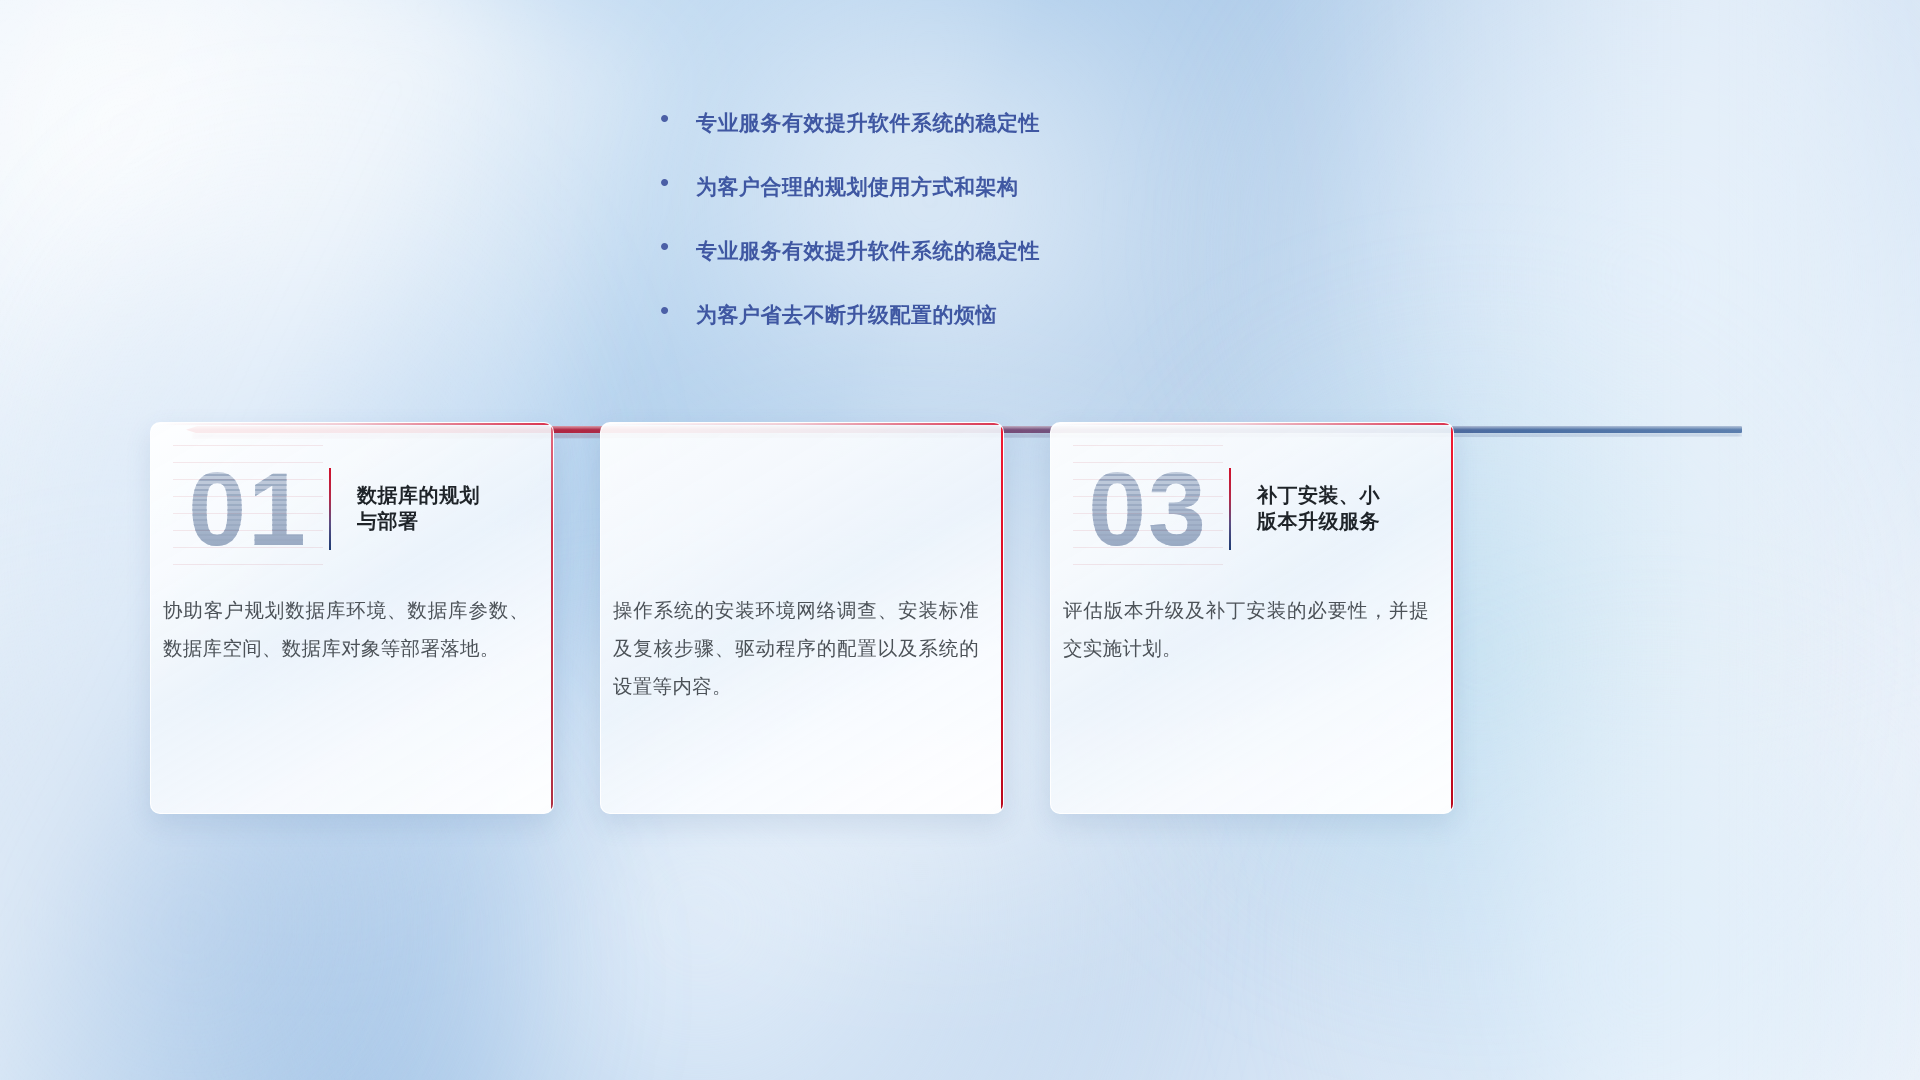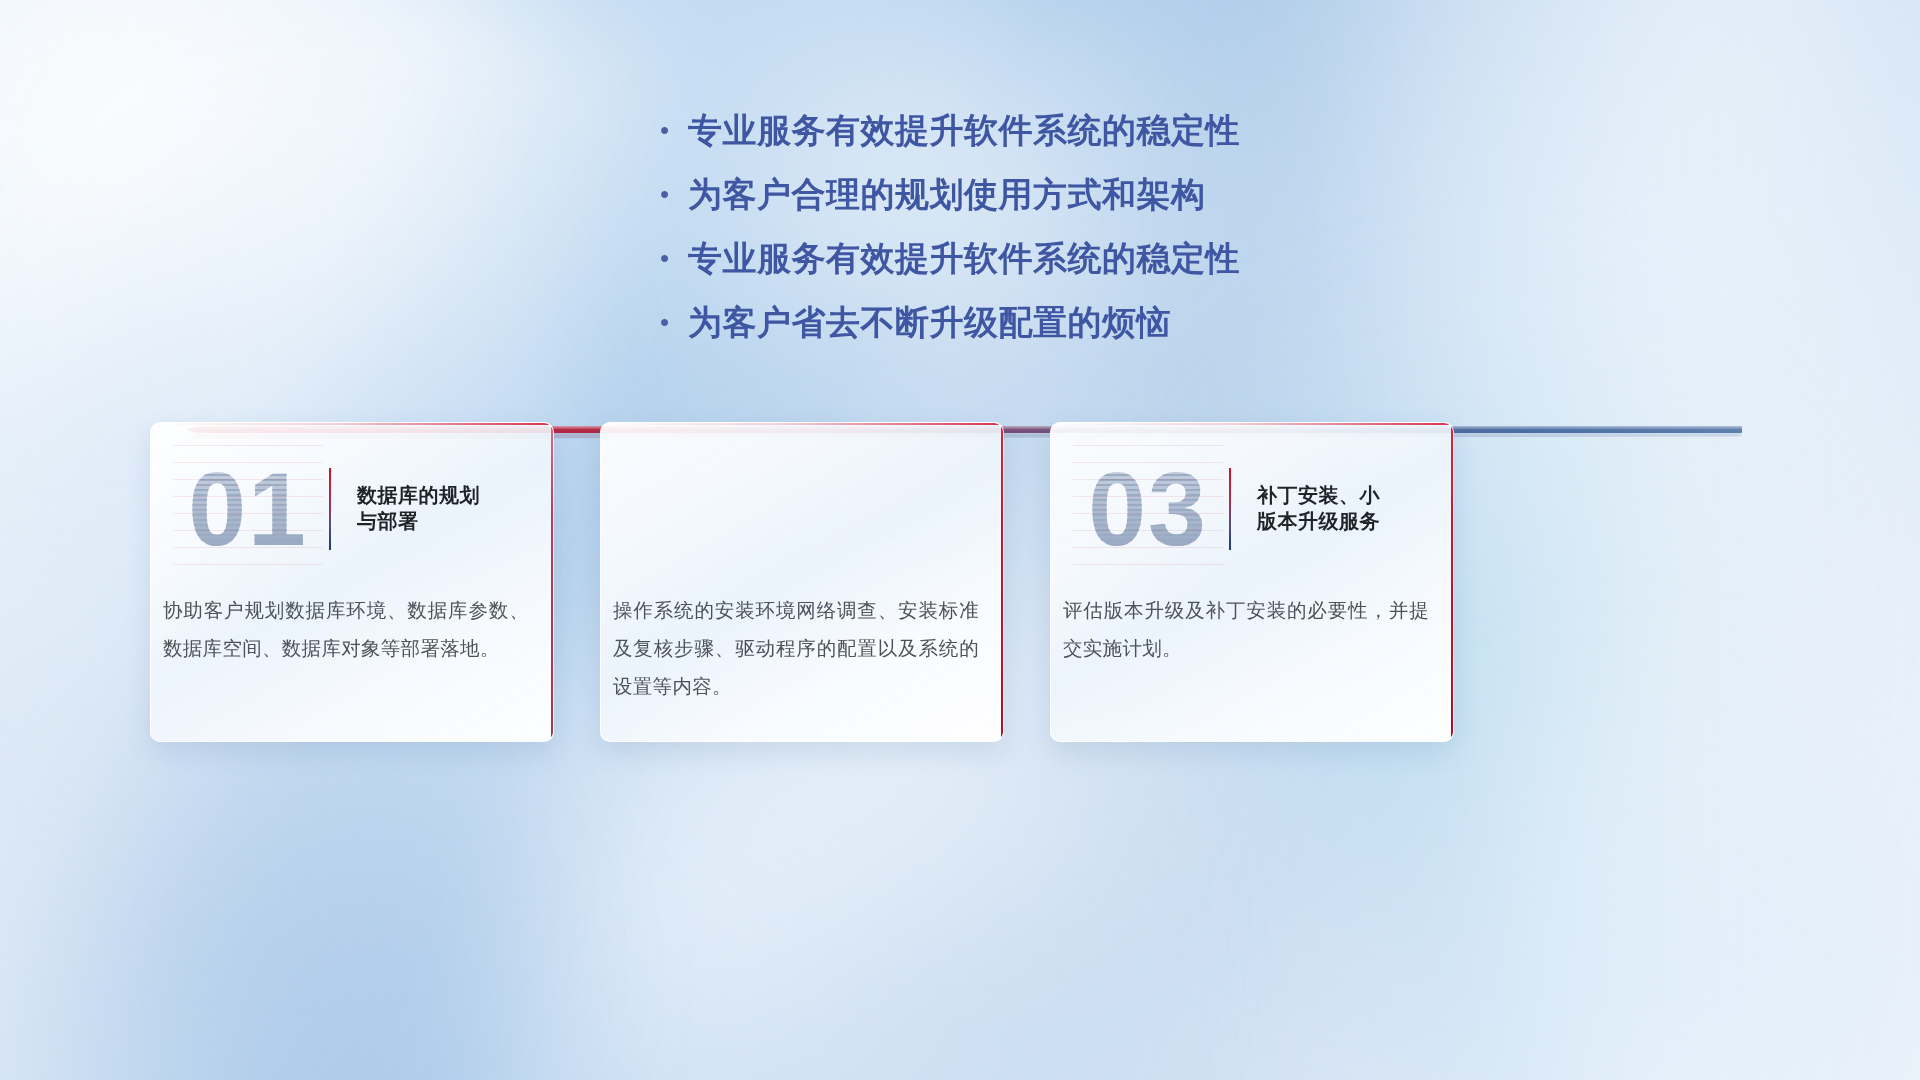--- a/index.html
+++ b/index.html
@@ -65,22 +65,22 @@
   .bullet-row{
     display:flex; align-items:baseline;
     height:64px;
   }
   .bullet-dot{
     width:28px; flex:0 0 28px;
     font-size:26px; line-height:1; color:#4b5fa6; text-align:left;
     position:relative; top:-3px;
   }
   .bullet-text{
-    font-size:34px; letter-spacing:.5px; color:#3f57a2;
-    font-weight:600; white-space:nowrap;
+    font-size:21px; letter-spacing:.5px; color:#3f57a2;
+    font-weight:600; white-space:nowrap;margin-left:8px;
   }
 
   
   .divider-wrap{
     position:absolute; left:186px; top:418px; width:1556px; height:26px;
   }
   .divider-main{
     position:absolute; left:0; top:8px; width:100%; height:7px;
     background:linear-gradient(90deg,#cf1126 0%, #c6152c 12%, #a5304f 32%, #7a4c77 52%, #5a6494 70%, #4a6ea3 86%, #5c7fae 100%);
     clip-path:polygon(0 55%, 12px 0, 100% 0, 100% 100%, 10px 100%);
@@ -97,21 +97,21 @@
     filter:blur(2.5px);
     clip-path:polygon(0 0, 100% 0, 100% 60%, 0 100%);
   }
 
   
   .cards{
     position:absolute; left:150px; top:422px;
     display:flex; gap:46px;
   }
   .card{
-    position:relative; width:404px; height:320px;
+    position:relative; width:404px; height:392px;
     border-radius:10px;
     background:linear-gradient(150deg,
         rgba(255,255,255,.92) 0%,
         rgba(250,252,254,.90) 26%,
         rgba(240,246,252,.88) 48%,
         rgba(250,252,255,.93) 72%,
         rgba(255,255,255,.96) 100%);
     box-shadow:0 10px 26px rgba(70,105,155,.14), 0 1px 0 rgba(255,255,255,.9) inset;
     border:1px solid rgba(255,255,255,.85);
     overflow:hidden;

